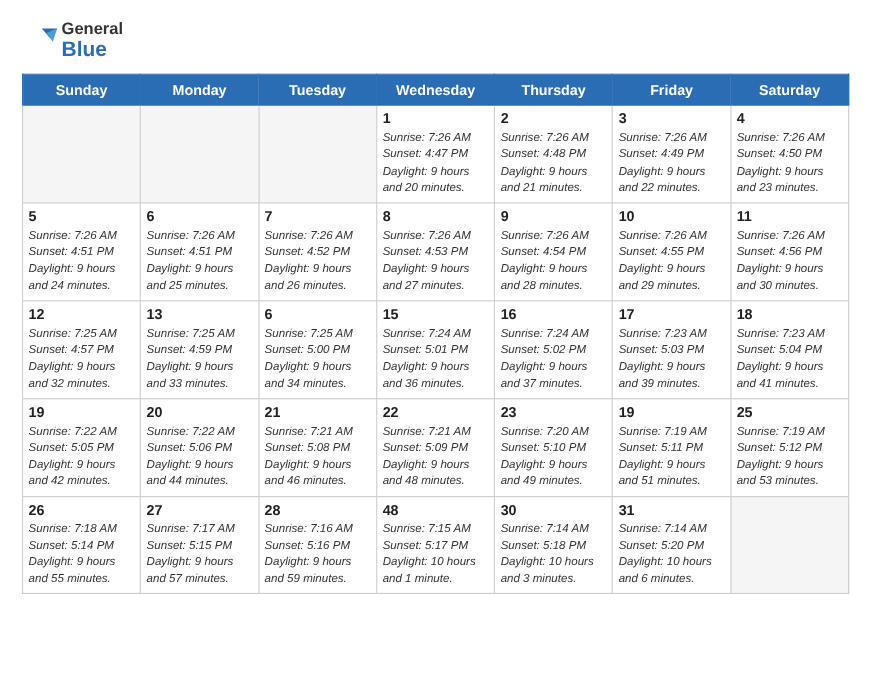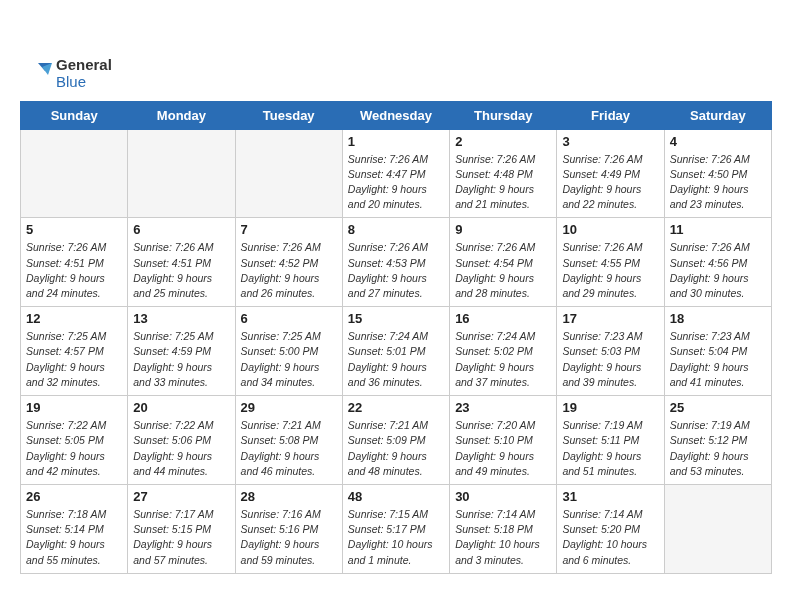--- a/index.html
+++ b/index.html
@@ -82,28 +82,28 @@
     .calendar tr:nth-child(even) td:not(.empty) {
       background: #fff;
     }
   </style>
 </head>
 <body>
 
 <div class="page">
   <div class="header">
     <div class="logo">
-  <div style="display:flex;align-items:flex-end;gap:4px;margin-top:38px;">
+  <div style="display:flex;align-items:center;gap:4px;">
     <svg width="32" height="32" viewBox="0 0 32 32" xmlns="http://www.w3.org/2000/svg">
       <polygon points="18,4 32,4 25,12" fill="#2a6db5"></polygon>
       <polygon points="22,8 32,4 28,16" fill="#4a9fd5"></polygon>
     </svg>
     <div style="line-height:1.15;">
       <div style="font-size:15px;font-weight:bold;color:#333;">General</div>
-      <div style="font-size:15px;font-weight:normal;color:#2a6db5;">Blue</div>
+      <div style="font-size:19px;font-weight:bold;color:#2a6db5;">Blue</div>
     </div>
   </div>
 </div>
     <div class="title-block">
       <div class="month-title"></div>
       <div class="location-title"></div>
     </div>
   </div>
 
   <table class="calendar">
@@ -203,21 +203,21 @@
         <tr>
           <td>
             <span class="day-num">19</span>
             <div class="day-info">Sunrise: 7:22 AM<br>Sunset: 5:05 PM<br>Daylight: 9 hours and 42 minutes.</div>
           </td>
           <td>
             <span class="day-num">20</span>
             <div class="day-info">Sunrise: 7:22 AM<br>Sunset: 5:06 PM<br>Daylight: 9 hours and 44 minutes.</div>
           </td>
           <td>
-            <span class="day-num">29</span>
+            <span class="day-num">21</span>
             <div class="day-info">Sunrise: 7:21 AM<br>Sunset: 5:08 PM<br>Daylight: 9 hours and 46 minutes.</div>
           </td>
           <td>
             <span class="day-num">22</span>
             <div class="day-info">Sunrise: 7:21 AM<br>Sunset: 5:09 PM<br>Daylight: 9 hours and 48 minutes.</div>
           </td>
           <td>
             <span class="day-num">23</span>
             <div class="day-info">Sunrise: 7:20 AM<br>Sunset: 5:10 PM<br>Daylight: 9 hours and 49 minutes.</div>
           </td>

